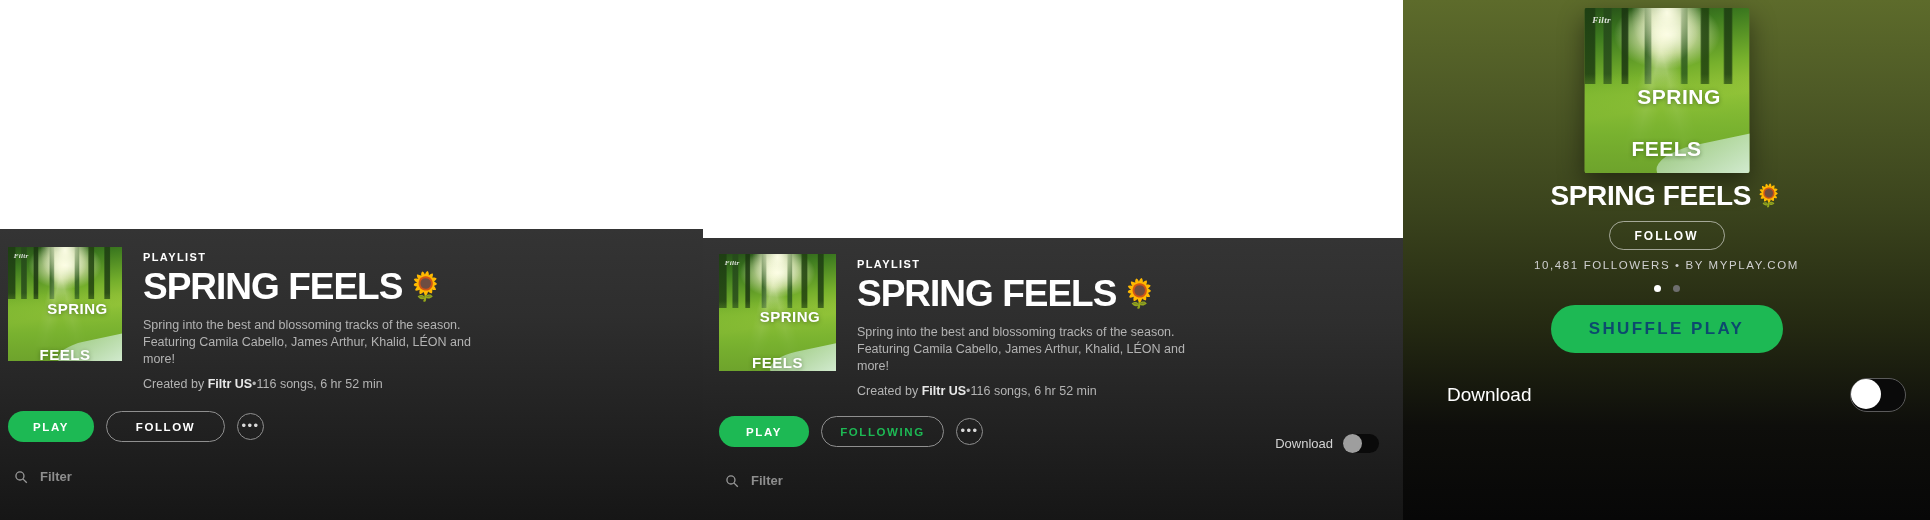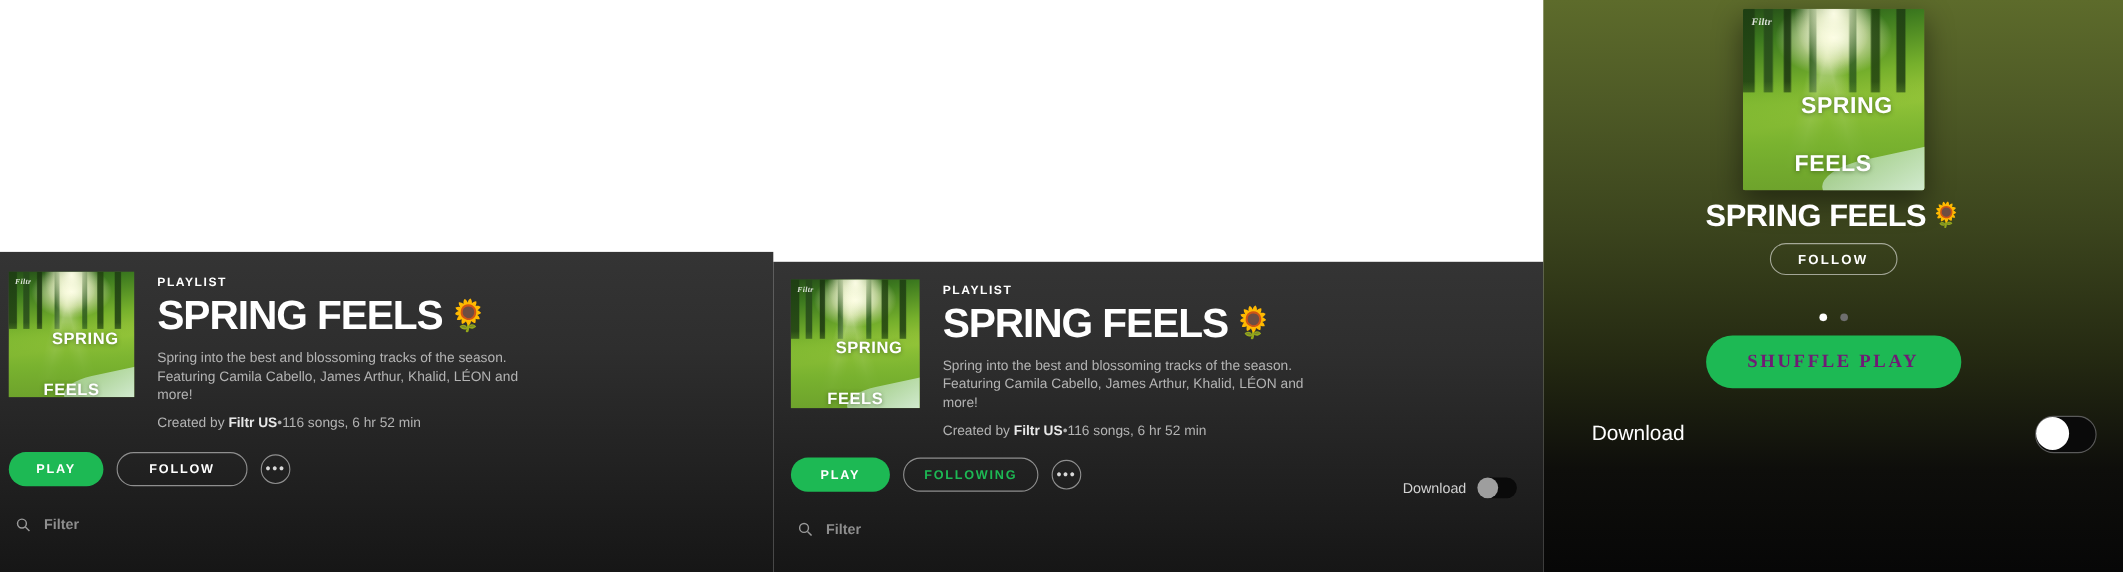--- a/index.html
+++ b/index.html
@@ -141,23 +141,23 @@
     background:transparent;
   }
   .m-sub{
     position:absolute;left:0;right:0;color:#cfcfcf;
     letter-spacing:1.6px;text-transform:uppercase;font-weight:400;
   }
   .m-dots{position:absolute;left:0;right:0;display:flex;justify-content:center;}
   .m-dots i{display:block;border-radius:50%;}
   .m-shuffle{
     position:absolute;left:50%;transform:translateX(-50%);
-    background:#1db954;color:#701a75;border:none;border-radius:500px;
+    background:#1db954;color:#0c4a6e;border:none;border-radius:500px;
     font-weight:700;letter-spacing:2.4px;text-transform:uppercase;
-    display:flex;align-items:center;justify-content:center;cursor:pointer;font-family:Liberation Serif, serif;
+    display:flex;align-items:center;justify-content:center;cursor:pointer;
   }
   .m-dl{position:absolute;display:flex;align-items:center;justify-content:space-between;}
   .m-dl .lbl{color:#fff;}
 </style>
 </head>
 <body>
 
 <div class="stage">
 
   <div class="panel" style="left:0;top:229px;width:703px;height:291px;">
@@ -280,20 +280,21 @@
       </div>
     </div>
 
     <div class="m-title" style="top:180px;font-size:28px;">
       <span>SPRING FEELS</span>
       <span class="flower" style="font-size:22px;">🌻</span>
     </div>
 
     <button class="m-follow" style="top:221px;width:116px;height:29px;font-size:12px;">FOLLOW</button>
 
+    <div class="m-sub" style="top:259px;font-size:11.5px;">10,481 FOLLOWERS • BY MYPLAY.COM</div>
 
     <div class="m-dots" style="top:285px;gap:12px;">
       <i style="width:7px;height:7px;background:#ffffff;"></i>
       <i style="width:7px;height:7px;background:#6e6e6e;"></i>
     </div>
 
     <button class="m-shuffle" style="top:305px;width:232px;height:48px;font-size:17px;">SHUFFLE PLAY</button>
 
     <div class="m-dl" style="left:0;right:0;top:378px;padding:0 24px 0 44px;">
       <span class="lbl" style="font-size:19px;">Download</span>

